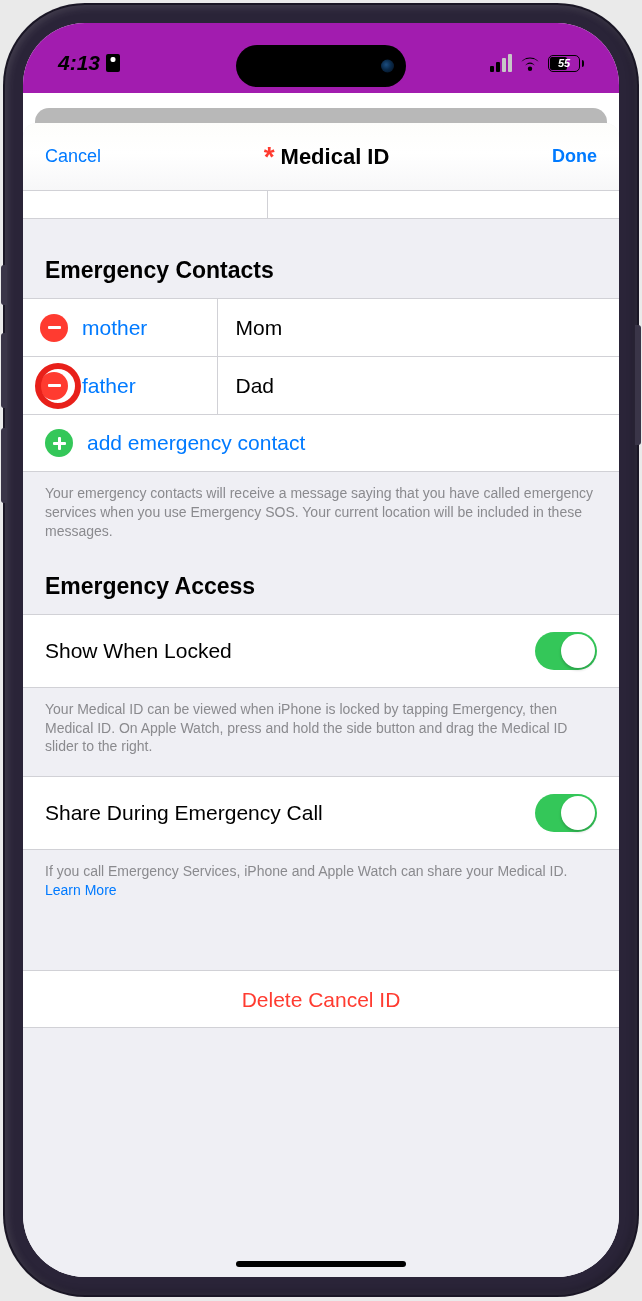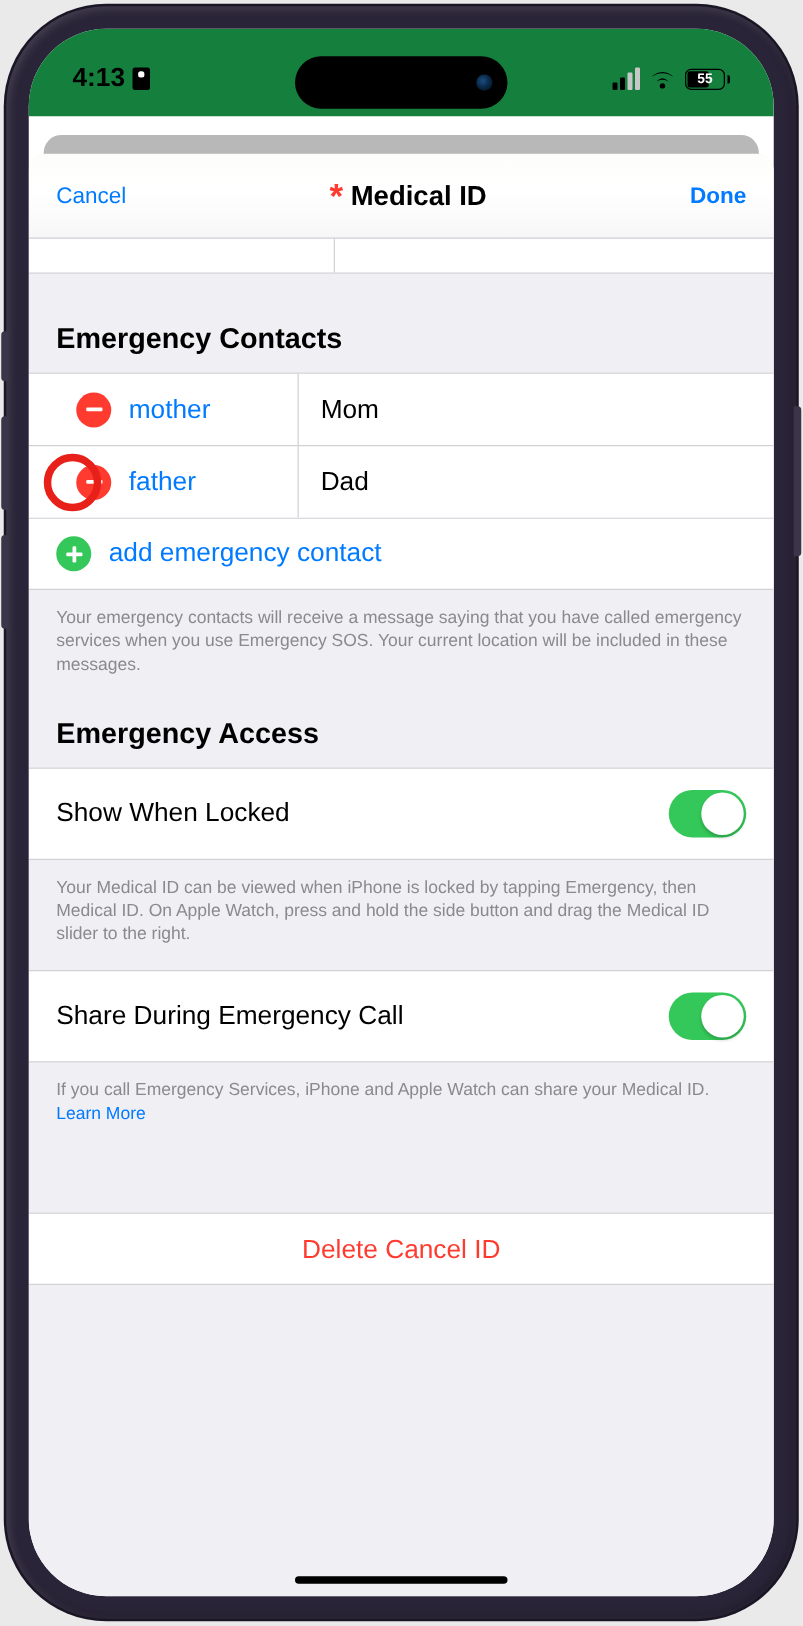--- a/index.html
+++ b/index.html
@@ -68,23 +68,24 @@
       height: 13px;
       border-radius: 50%;
       background: radial-gradient(circle at 40% 40%, #1a4a7a 5%, #0a2a4a 45%, #051122 90%);
     }
     .status-bar {
       height: 70px;
       display: flex;
       justify-content: space-between;
       align-items: center;
       padding: 10px 35px 0;
-      background: #15803d;
+      background: #a21caf;
       position: relative;
       z-index: 50;
+      font-style: italic;
     }
     .status-left { display: flex; align-items: center; gap: 6px; font-size: 21px; font-weight: 600; }
     .status-right { display: flex; align-items: center; gap: 7px; }
     .cell-bars { display: flex; align-items: flex-end; gap: 2px; }
     .bar { width: 4px; background: #000; border-radius: 1px; }
     .bar.b1 { height: 6px; }
     .bar.b2 { height: 10px; }
     .bar.b3 { height: 14px; background: #c7c7c7; }
     .bar.b4 { height: 18px; background: #c7c7c7; }
     .wifi-icon { width: 22px; height: 16px; }
@@ -170,21 +171,21 @@
       padding: 38px 22px 14px;
       font-size: 23px;
       font-weight: 700;
       color: #000;
     }
     .contact-row {
       background: #fff;
       border-top: 0.5px solid #d1d1d6;
       display: flex;
       align-items: center;
-      padding: 0 38px;
+      padding: 0 17px;
       height: 58px;
       position: relative;
     }
     .contact-row:last-of-type { border-bottom: 0.5px solid #d1d1d6; }
     .remove-btn {
       width: 28px;
       height: 28px;
       background: #ff3b30;
       border-radius: 50%;
       display: flex;

